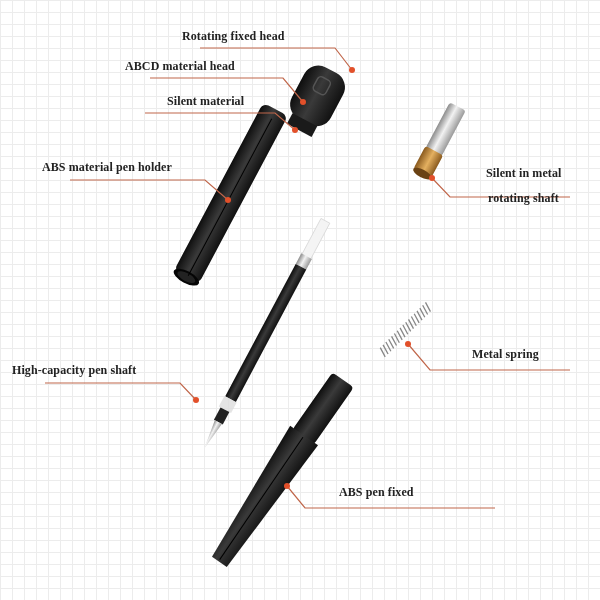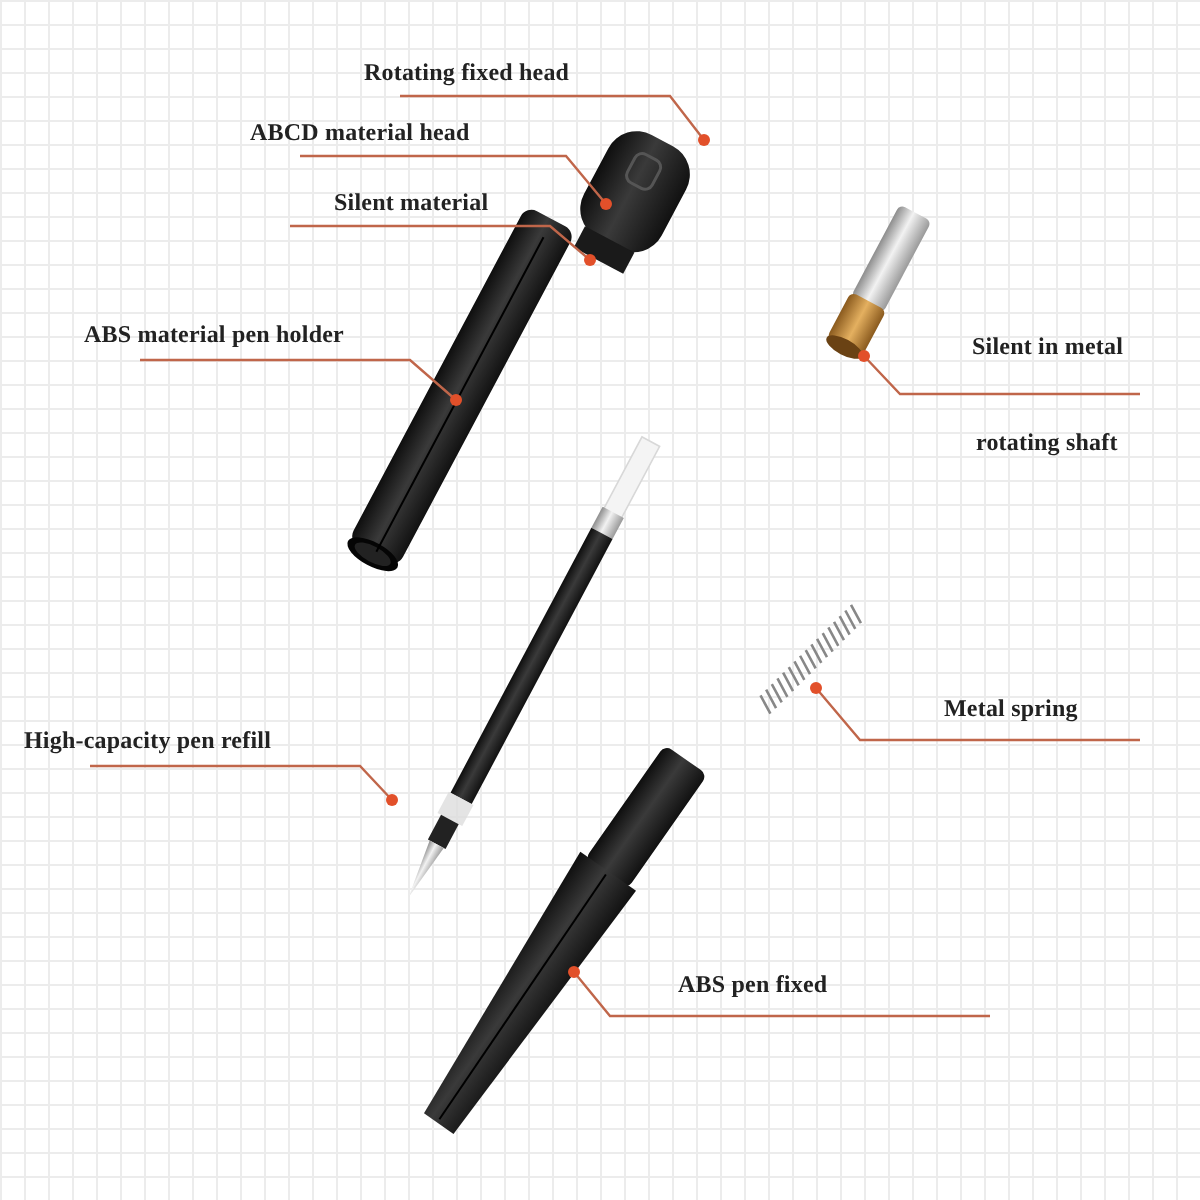--- a/index.html
+++ b/index.html
@@ -98,16 +98,16 @@
     <circle cx="408" cy="344" r="3"></circle>
     <circle cx="287" cy="486" r="3"></circle>
   </g>
 </svg>
 
 <div class="label" style="left:182px;top:29px;">Rotating fixed head</div>
 <div class="label" style="left:125px;top:59px;">ABCD material head</div>
 <div class="label" style="left:167px;top:94px;">Silent material</div>
 <div class="label" style="left:22px;top:160px;margin-left:20px;">ABS material pen holder</div>
 <div class="label" style="left:486px;top:166px;">Silent in metal</div>
-<div class="label" style="left:488px;top:214px;">rotating shaft</div>
-<div class="label" style="left:12px;top:363px;">High-capacity pen refill</div>
+<div class="label" style="left:488px;top:191px;">rotating shaft</div>
+<div class="label" style="left:12px;top:363px;">High-capacity pen shaft</div>
 <div class="label" style="left:472px;top:347px;text-align:center;">Metal spring</div>
 <div class="label" style="left:339px;top:485px;">ABS pen fixed</div>
 
 </body></html>

